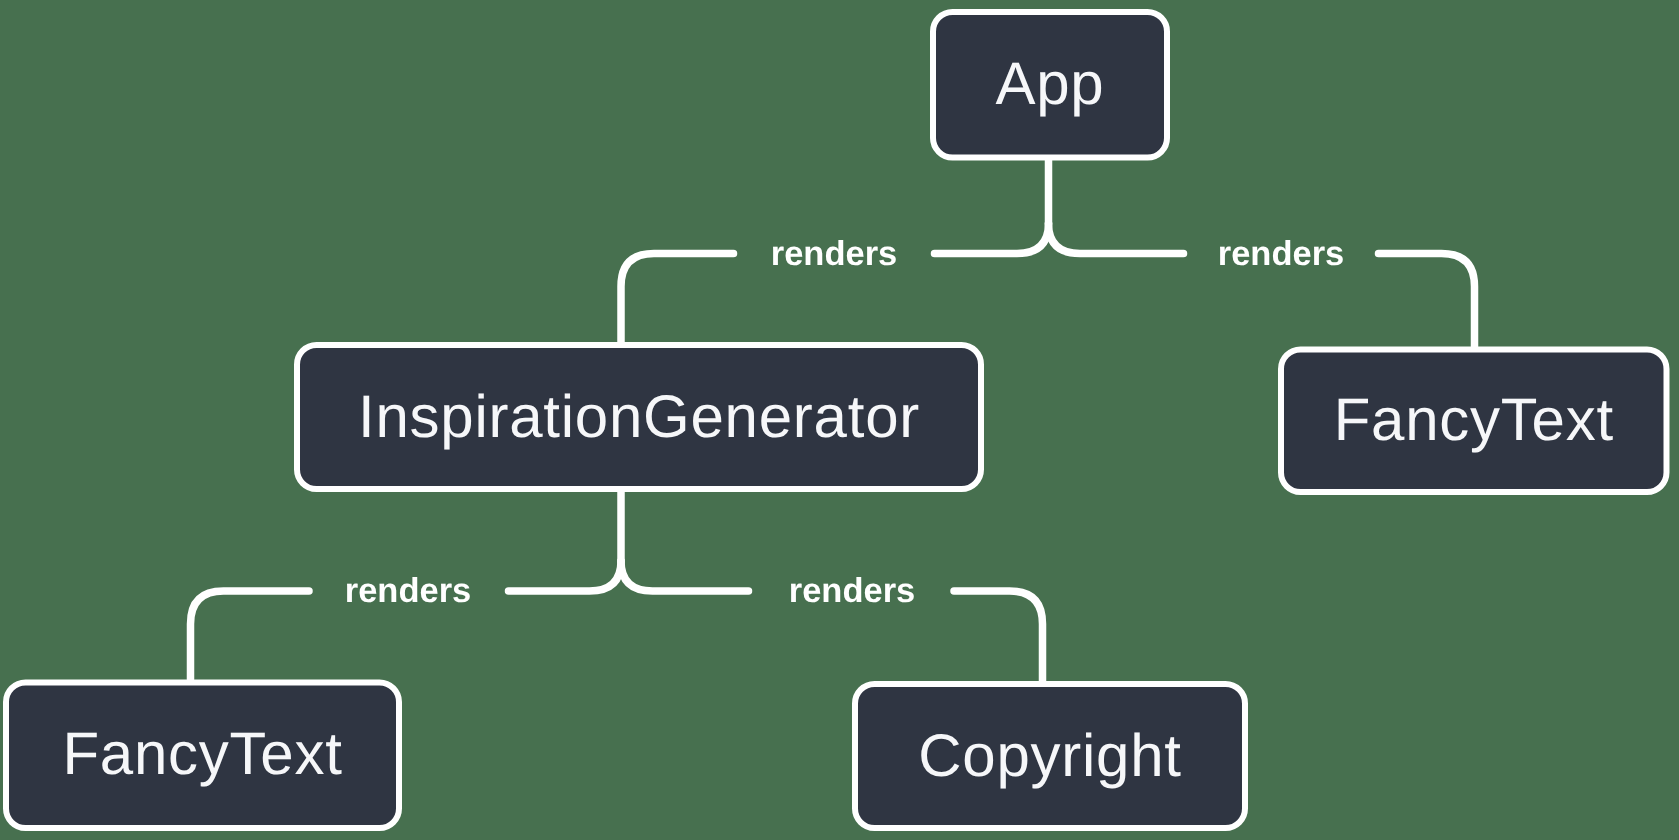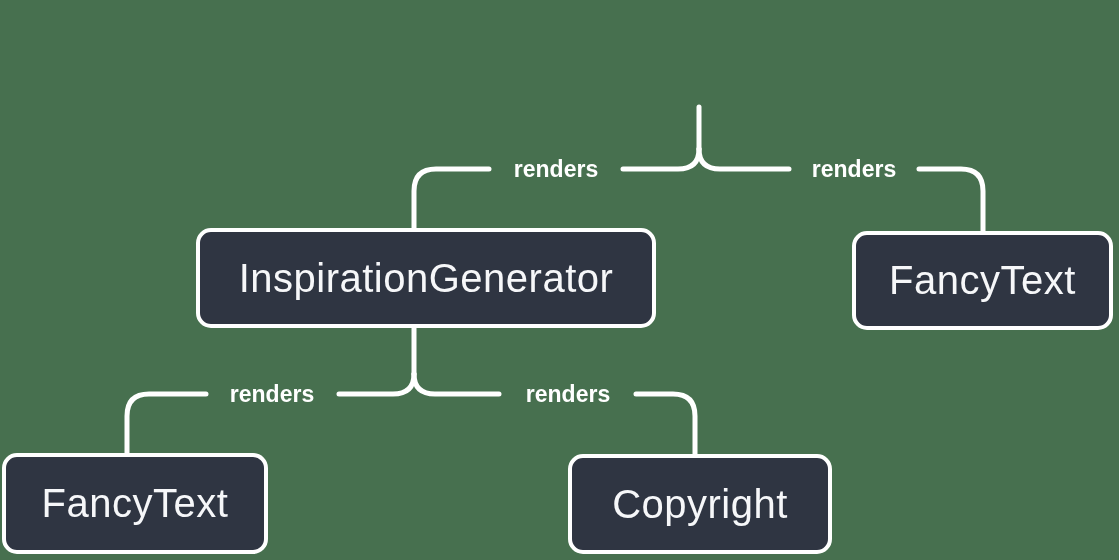--- a/index.html
+++ b/index.html
@@ -74,20 +74,23 @@
     <path d="M206 394 L149 394 Q127 394 127 416 L127 453"></path>
     <path d="M414 374 Q414 394 435 394 L499 394"></path>
     <path d="M636 394 L673 394 Q695 394 695 416 L695 454"></path>
   </svg>
 
   <span class="edge-label" style="left:556px; top:169px;">renders</span>
   <span class="edge-label" style="left:854px; top:169px;">renders</span>
   <span class="edge-label" style="left:272px; top:394px;">renders</span>
   <span class="edge-label" style="left:568px; top:394px;">renders</span>
 
+  <div class="node" style="left:620px; top:6px; width:160px; height:101px;">
+    <span>App</span>
+  </div>
 
   <div class="node" style="left:196px; top:228px; width:460px; height:100px;">
     <span>InspirationGenerator</span>
   </div>
 
   <div class="node" style="left:852px; top:231px; width:261px; height:99px;">
     <span>FancyText</span>
   </div>
 
   <div class="node" style="left:2px; top:453px; width:266px; height:101px;">

